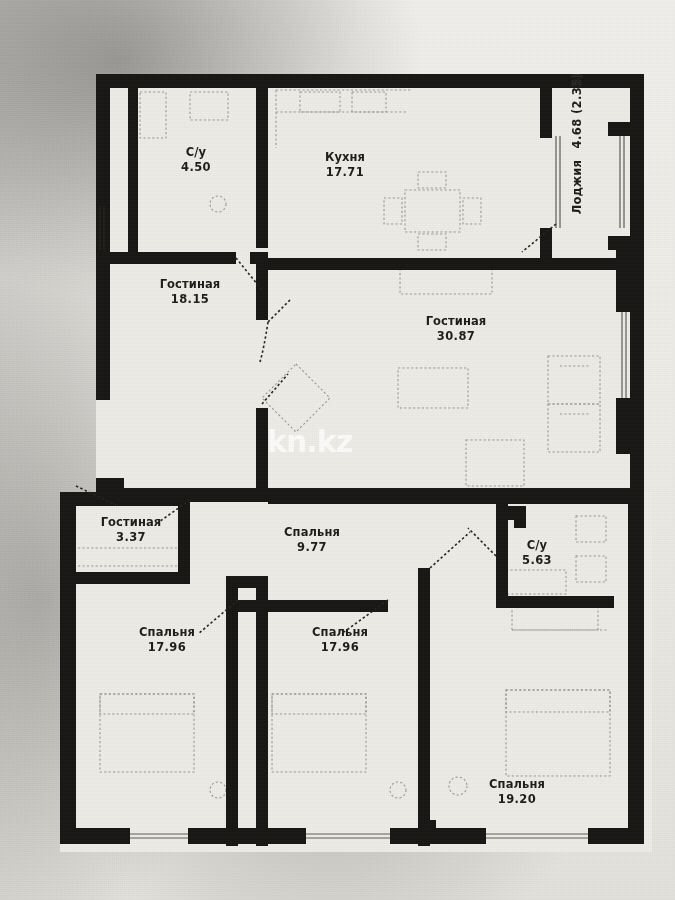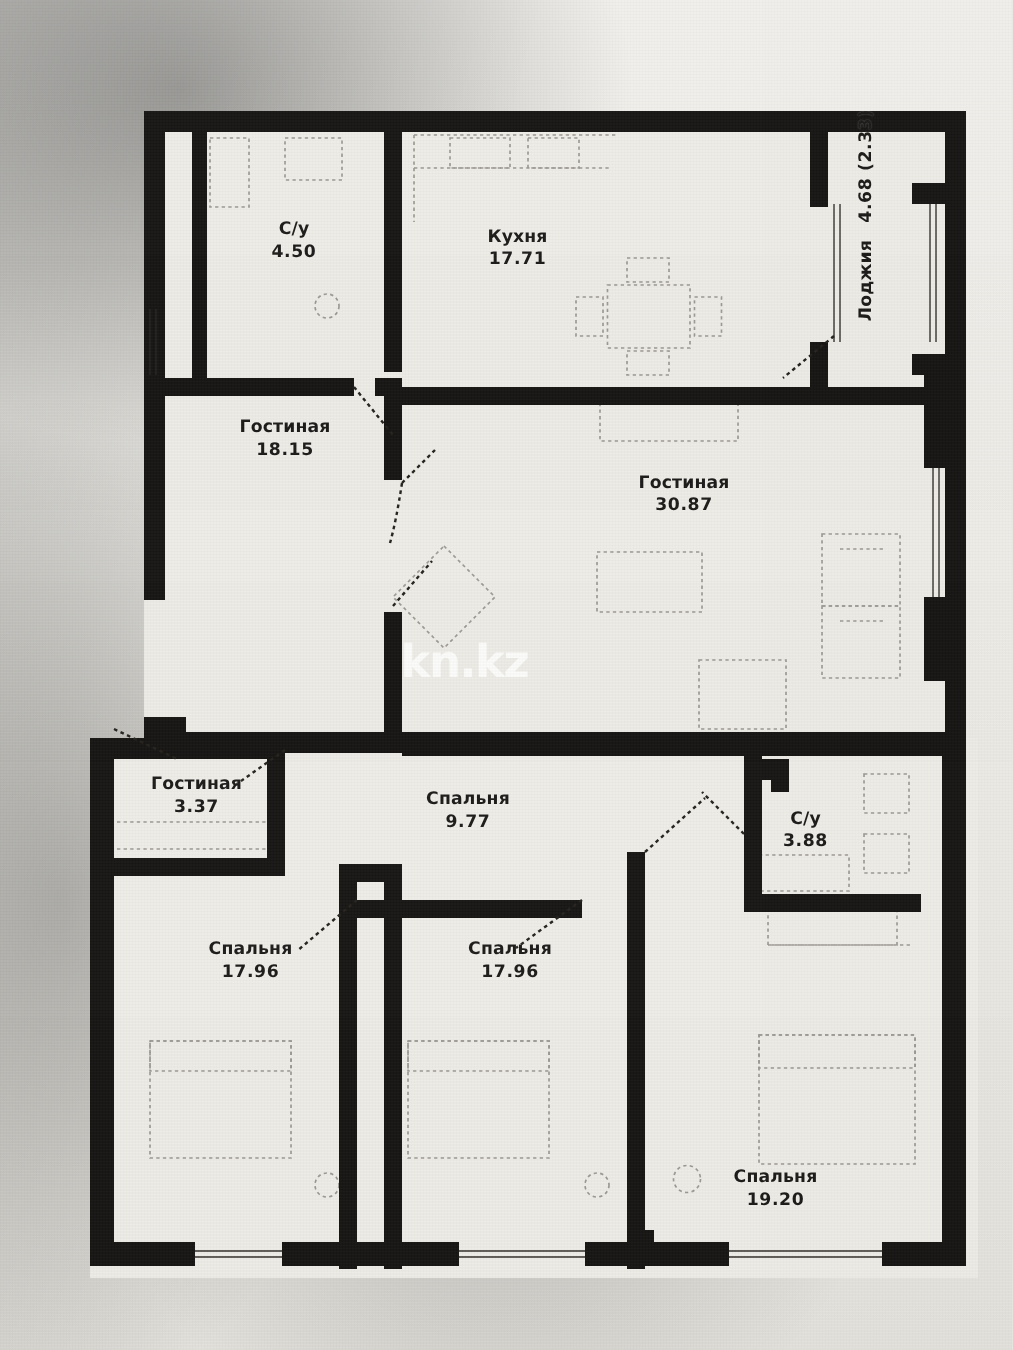--- a/index.html
+++ b/index.html
@@ -239,21 +239,21 @@
   <span class="ar">3.37</span>
 </div>
 
 <div class="rmlabel" style="left:312px;top:540px;transform:translate(-50%,-50%);">
   <span class="nm">Спальня</span>
   <span class="ar">9.77</span>
 </div>
 
 <div class="rmlabel" style="left:537px;top:553px;transform:translate(-50%,-50%);">
   <span class="nm">С/у</span>
-  <span class="ar">3.88</span>
+  <span class="ar">5.63</span>
 </div>
 
 <div class="rmlabel" style="left:167px;top:640px;transform:translate(-50%,-50%);">
   <span class="nm">Спальня</span>
   <span class="ar">17.96</span>
 </div>
 
 <div class="rmlabel" style="left:340px;top:640px;transform:translate(-50%,-50%);">
   <span class="nm">Спальня</span>
   <span class="ar">17.96</span>

